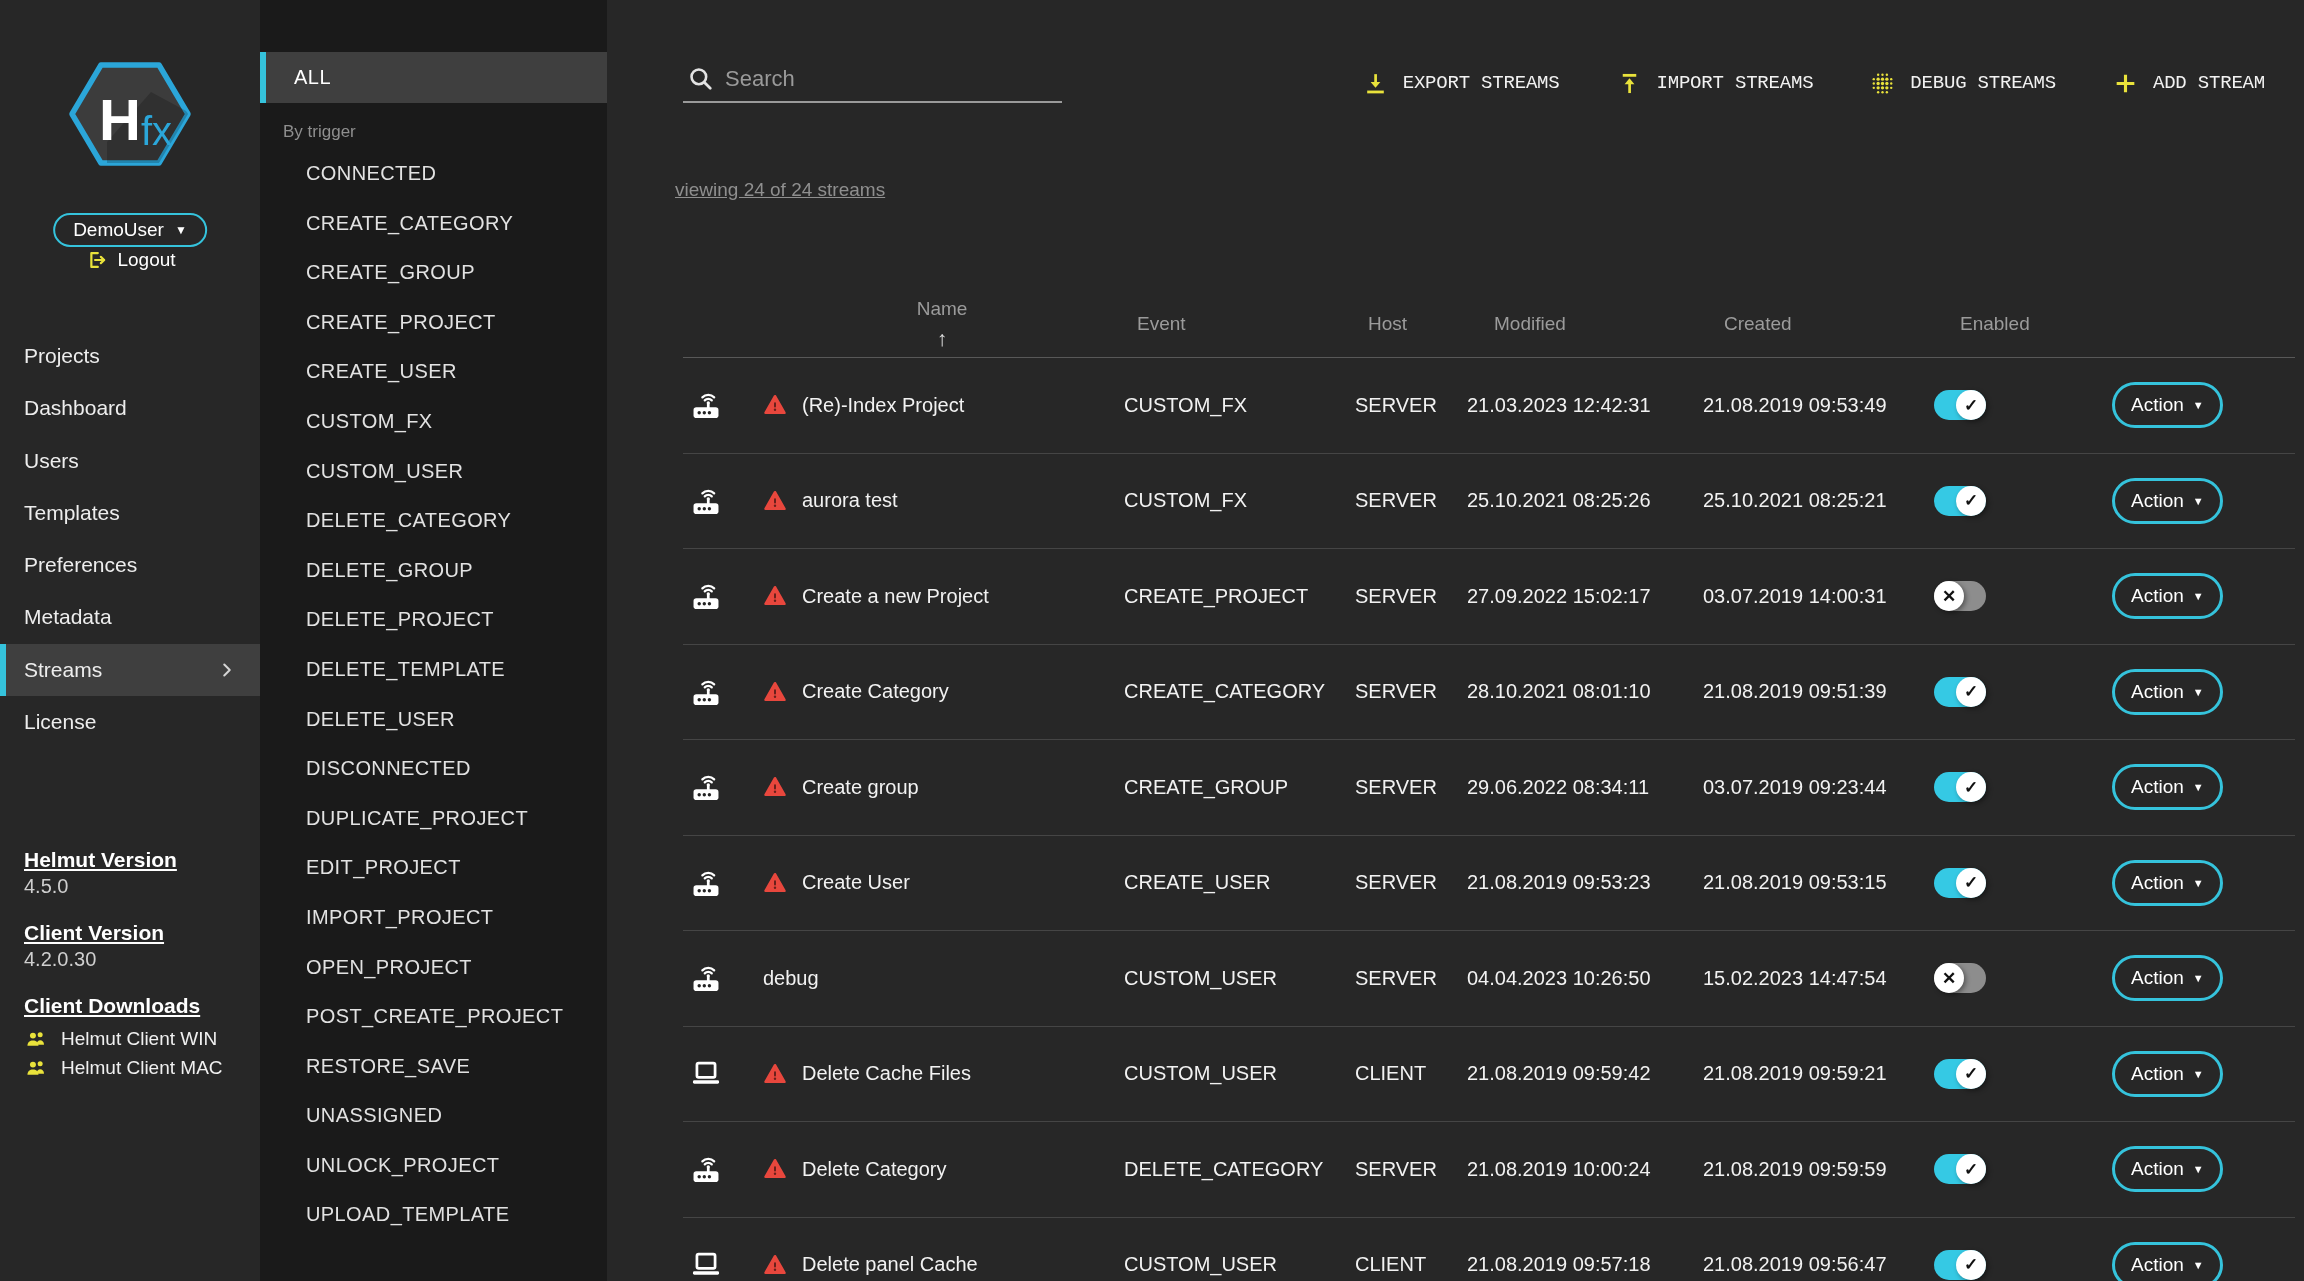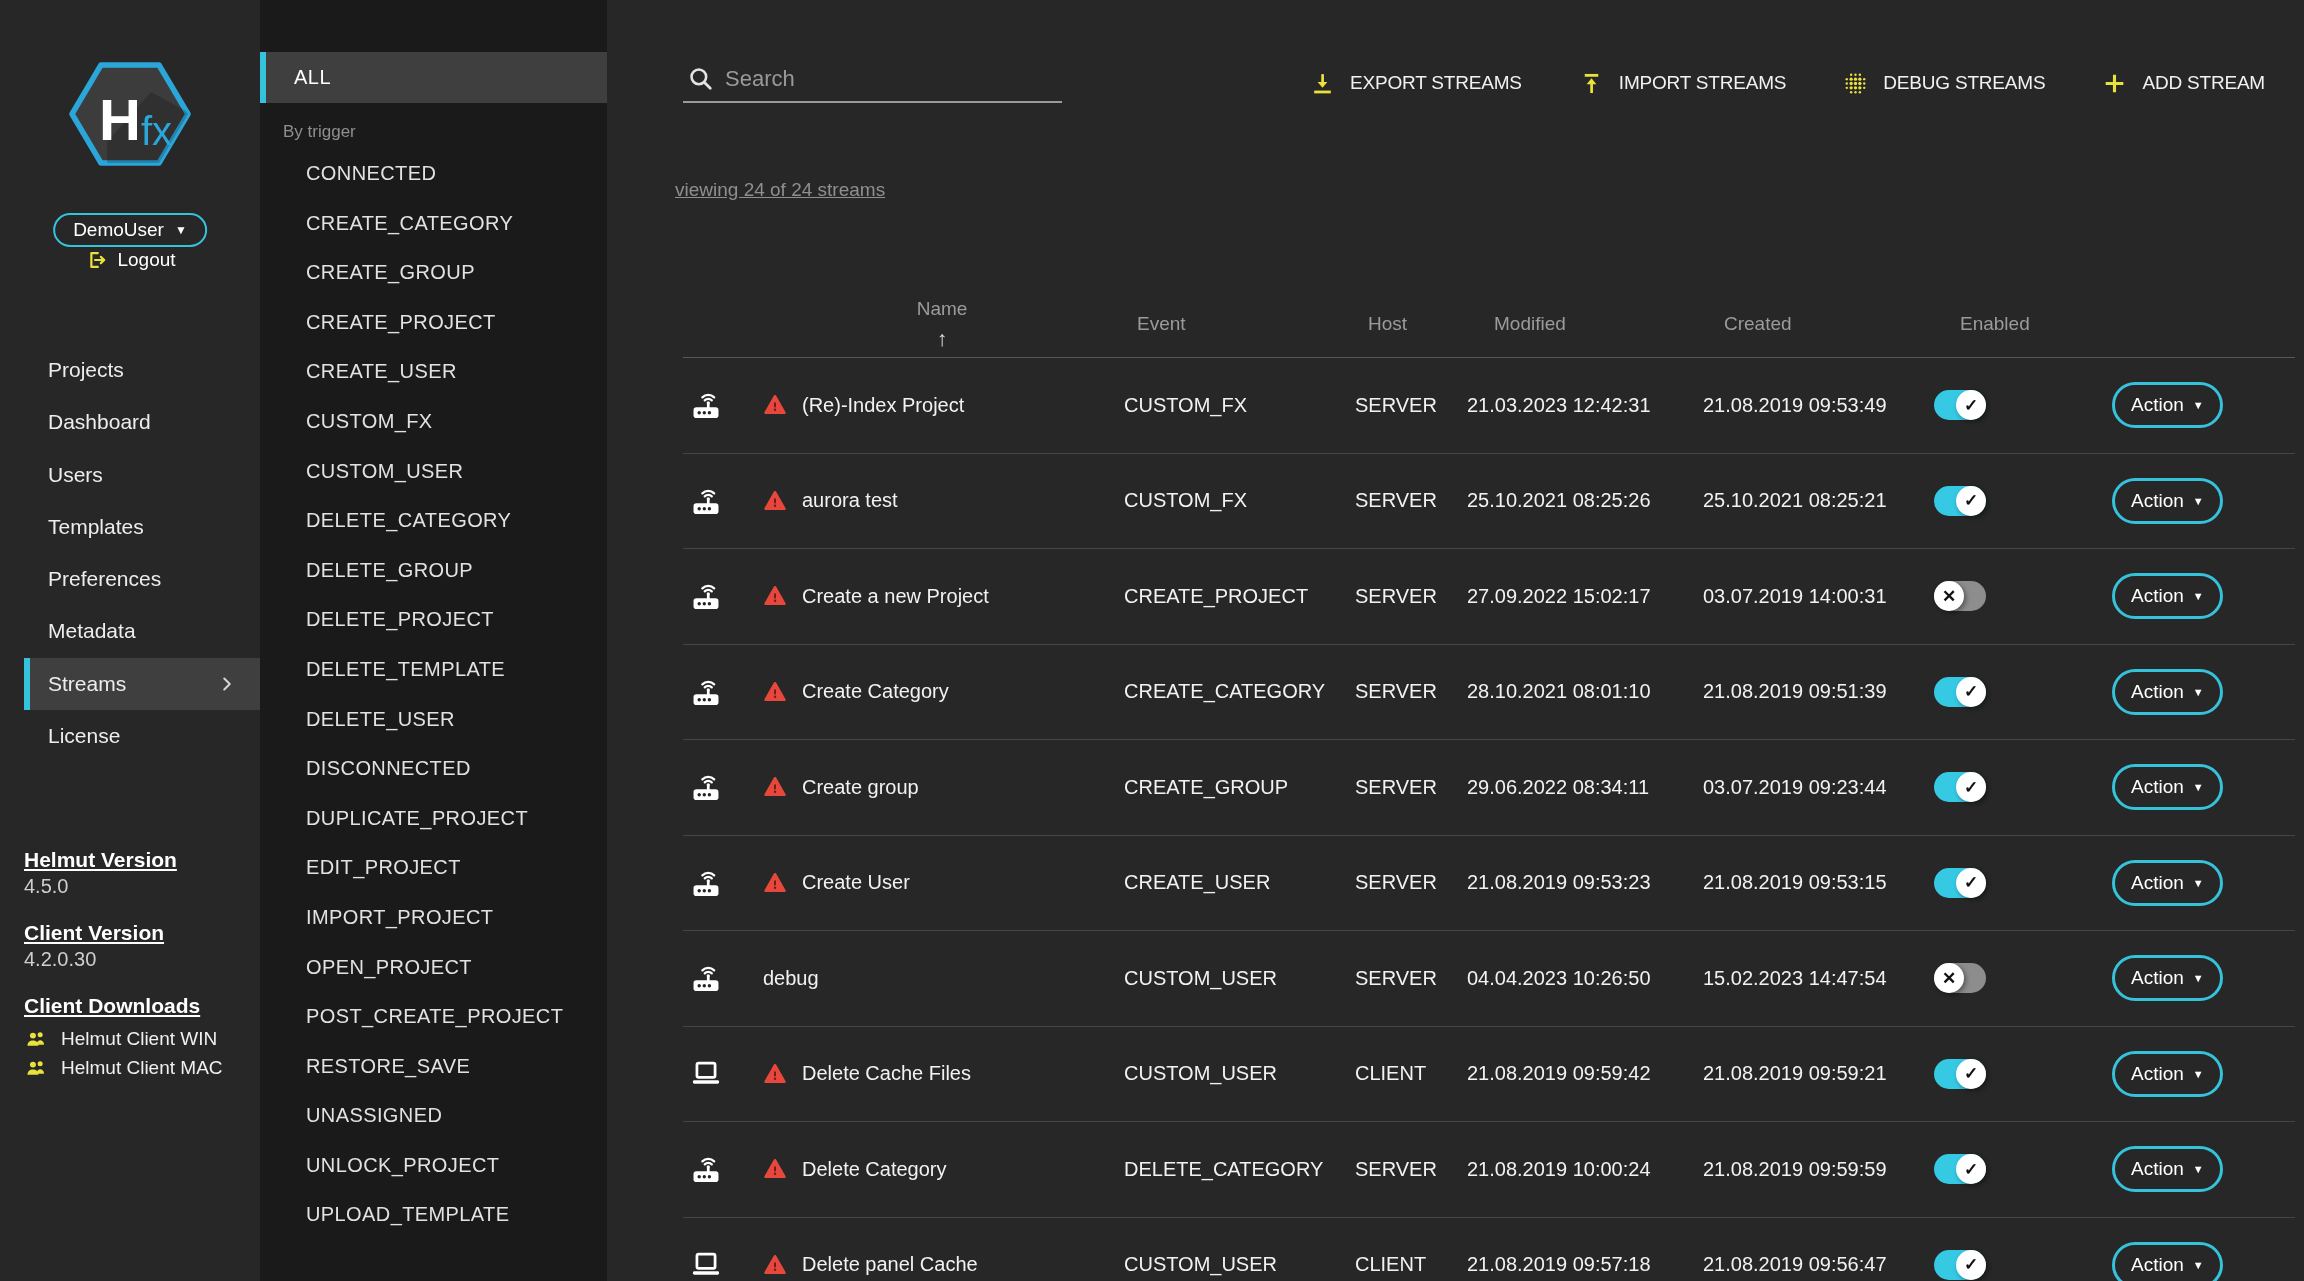--- a/index.html
+++ b/index.html
@@ -9,21 +9,21 @@
 
   
   .left-sidebar { position:absolute; left:0; top:0; width:260px; height:100%; background:#272727; z-index:2; }
   .logo-svg { position:absolute; left:55px; top:52px; }
   .user-pill { position:absolute; top:213px; left:50%; transform:translateX(-50%);
     display:flex; align-items:center; gap:11px; border:2.5px solid var(--accent);
     border-radius:18px; height:34px; padding:0 18px; font-size:19px; color:#fff; cursor:pointer; white-space:nowrap; }
   .user-pill .caret { font-size:12px; color:#fff; }
   .logout { position:absolute; top:248px; left:50%; transform:translateX(-50%);
     display:flex; align-items:center; gap:9px; font-size:19px; color:#fff; cursor:pointer; white-space:nowrap; }
-  #nav-list { position:absolute; top:344px; left:0; width:100%;padding-left:24px; }
+  #nav-list { position:absolute; top:330px; left:0; width:100%; }
   .nav-item { height:52.3px; line-height:52.3px; padding-left:24px; font-size:21px; color:#ededed; cursor:pointer; }
   .nav-item.selected { background:var(--selrow); border-left:6px solid var(--accent);
     padding-left:18px; display:flex; align-items:center; justify-content:space-between; padding-right:22px; }
   .nav-item.selected .chev { display:flex; }
   .version { position:absolute; top:846px; left:24px; }
   .v-label { font-size:21px; font-weight:bold; color:#fff; line-height:27px;text-decoration:underline; }
   .v-value { font-size:20px; color:#cfcfcf; line-height:26px; margin-bottom:20px; }
   .dl-item { display:flex; align-items:center; gap:12px; height:29px; font-size:19px; color:#f0f0f0; cursor:pointer; }
 
   
@@ -37,21 +37,21 @@
     color:#e2e2e2; letter-spacing:.4px; cursor:pointer; white-space:nowrap; }
 
   
   .main { position:absolute; left:607px; top:0; width:1697px; height:100%; background:#272727;margin-top:41px; }
   .search { position:absolute; left:76px; top:16px; width:379px; height:46px;
     border-bottom:2px solid #9a9a9a; display:flex; align-items:center; gap:10px; padding-left:4px; }
   .search input { background:transparent; border:none; outline:none; color:#e8e8e8;
     font-size:22px; width:100%; font-family:"Liberation Sans", sans-serif; }
   .search input::placeholder { color:#9a9a9a; }
   .toolbar { position:absolute; top:0; right:39px; height:84px; display:flex; align-items:center; gap:56px; }
-  .tb-btn { display:flex; align-items:center; gap:14px; cursor:pointer; }
+  .tb-btn { display:flex; align-items:center; gap:14px; cursor:pointer;font-family:Liberation Mono, monospace; }
   .tb-icon { display:flex; }
   .tb-label { font-size:19px; color:#f2f2f2; letter-spacing:-0.2px; white-space:nowrap; }
   .viewing { position:absolute; left:68px; top:138px; font-size:19px; color:#8f8f8f;text-decoration:underline; }
 
   .table { position:absolute; left:76px; top:250px; width:1612px; }
   .thead, .trow { display:grid; grid-template-columns:75px 366px 231px 112px 236px 226px 114px 1fr; align-items:center; }
   .thead { height:67px; border-bottom:1px solid #585858; color:#9b9b9b; font-size:19px; }
   .th-name { padding-left:2px; display:flex; align-items:center; gap:7px; cursor:pointer;flex-direction:column; }
   .sort-arrow { color:#e0e0e0; font-size:21px; }
   .th-event { padding-left:13px; } .th-host { padding-left:13px; }

